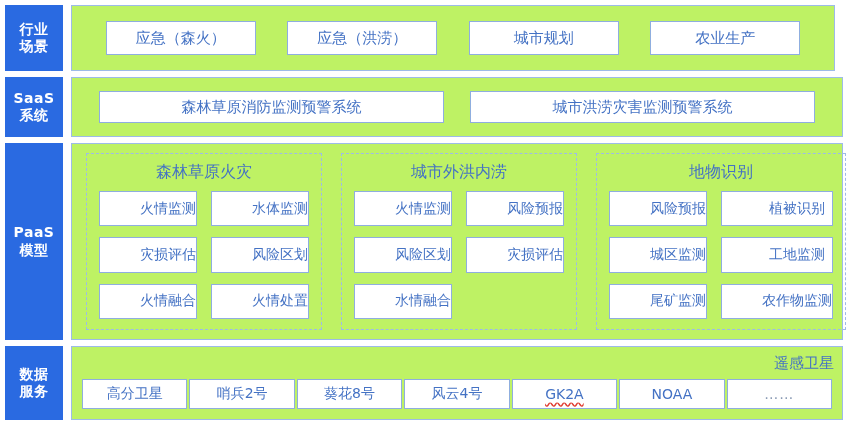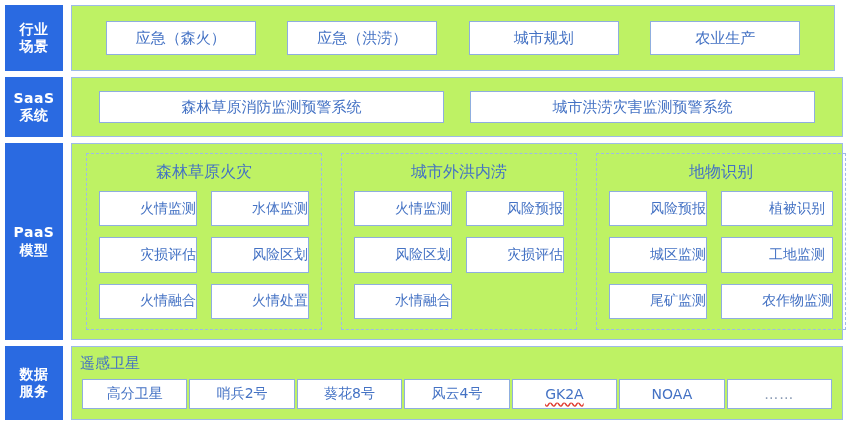--- a/index.html
+++ b/index.html
@@ -145,21 +145,21 @@
     font-size: 14px;
     padding-left: 40px;
   }
 
   
   .data-wrap {
     position: absolute;
     left: 0; right: 0; top: 0; bottom: 0;
     display: flex;
     flex-direction: column;
-    align-items: flex-start;
+    align-items: flex-end;
     padding: 5px 8px 8px 8px;
     box-sizing: border-box;
   }
   .data-title {
     color: #4472c4;
     font-size: 15px;
     margin: 2px 0 6px 0;
   }
   .sat-grid {
     width: 100%;

